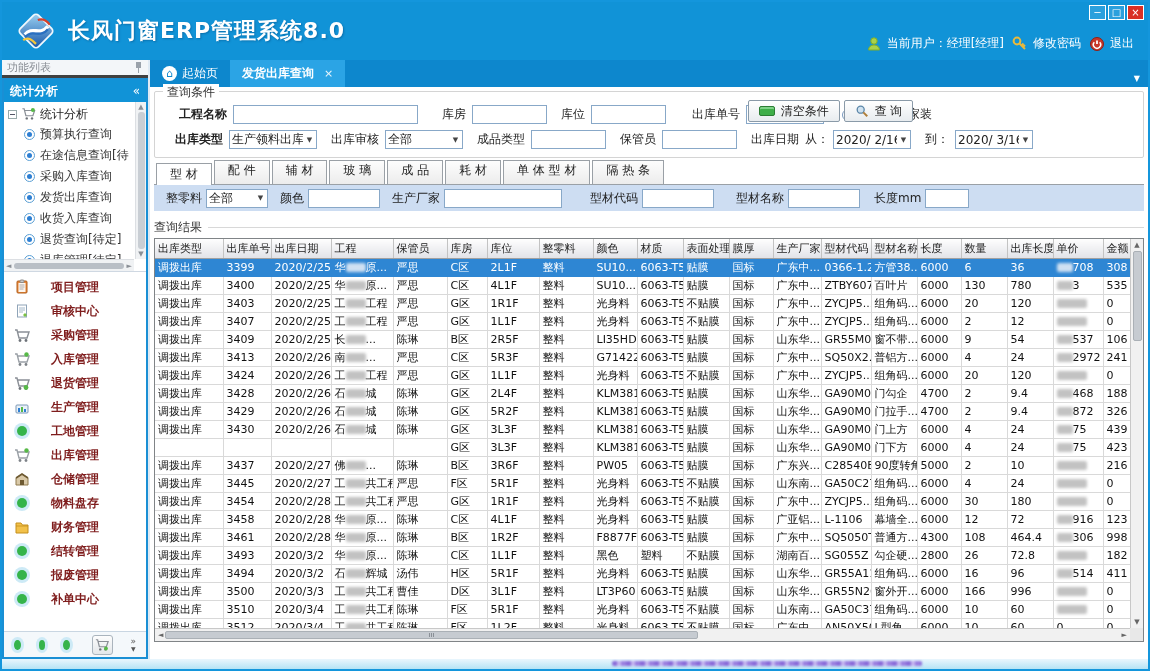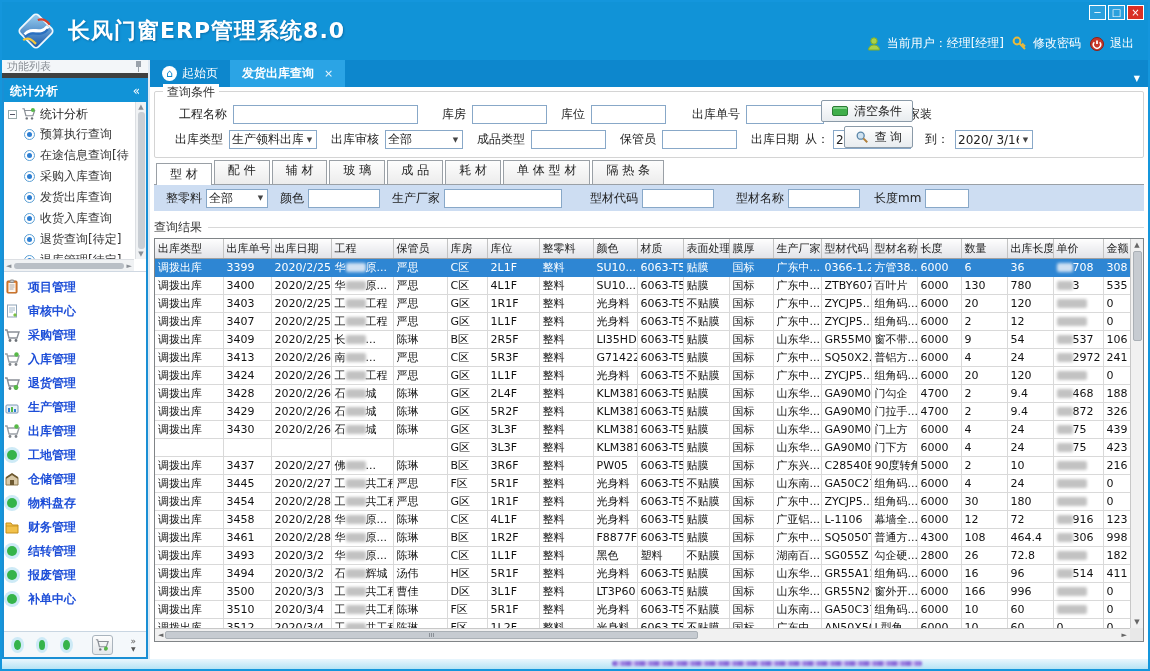--- a/index.html
+++ b/index.html
@@ -17,40 +17,40 @@
   .user-area { position:absolute; right:14px; bottom:8px; display:flex; align-items:center; gap:8px; color:#fff; font-size:12px; }
   .user-area .seg { display:flex; align-items:center; gap:5px; }
   .user-area .seg.click { cursor:pointer; }
   .uicon { width:16px; height:16px; display:inline-block; }
 
   
   .body-row { flex:1; display:flex; min-height:0; background:#dfeaf4; }
 
   
   .sidebar { width:146px; flex:none; display:flex; flex-direction:column; background:#eef4fa; }
-  .func-bar { height:18px; background:#f3f6f9; border-bottom:5px solid #404040; color:#8a8f96; font-size:11px; display:flex; align-items:center; justify-content:space-between; padding:0 5px; flex:none;font-family:Liberation Mono, monospace; }
+  .func-bar { height:18px; background:#f3f6f9; border-bottom:3px solid #404040; color:#8a8f96; font-size:11px; display:flex; align-items:center; justify-content:space-between; padding:0 5px; flex:none;font-family:Liberation Mono, monospace; }
   .pin { width:9px; height:11px; position:relative; cursor:pointer; }
   .pin::before { content:""; position:absolute; left:2px; top:0; width:5px; height:6px; background:#9aa2ab; }
   .pin::after { content:""; position:absolute; left:4px; top:6px; width:1px; height:5px; background:#9aa2ab; }
   .side-frame { flex:1; border:2px solid #1a8fd4; display:flex; flex-direction:column; background:#fff; min-height:0; }
   .group-bar { height:22px; background:#1193d7; color:#fff; font-size:12px; font-weight:bold; display:flex; align-items:center; justify-content:space-between; padding:0 6px; flex:none; }
   .group-bar .collapse { cursor:pointer; font-weight:normal; }
   .tree-wrap { height:170px; flex:none; position:relative; overflow:hidden; border-bottom:1px solid #cfd8e2; padding:2px 12px 12px 4px; }
   .tree-root { display:flex; align-items:center; gap:4px; height:20px; font-size:12px; color:#222; }
   .expander { width:9px; height:9px; border:1px solid #9aa; background:#fff; position:relative; flex:none; }
   .expander::after { content:""; position:absolute; left:1px; top:3px; width:5px; height:1px; background:#556; }
   .tree-item { display:flex; align-items:center; gap:5px; height:21px; font-size:12px; color:#333; padding-left:16px; cursor:pointer; white-space:nowrap; overflow:hidden; }
   .tree-dot-ico { width:11px; height:11px; border-radius:50%; border:1px solid #5a9fd4; background:#fff; position:relative; flex:none; }
   .tree-dot-ico::after { content:""; position:absolute; left:2px; top:2px; width:5px; height:5px; border-radius:50%; background:#2d7fd3; }
   .vscroll-mini { position:absolute; top:0; right:0; bottom:12px; width:11px; background:#f0f2f4; border-left:1px solid #dcdfe3; display:flex; flex-direction:column; align-items:center; justify-content:space-between; font-size:7px; color:#8a8f96; padding:1px 0; }
   .vscroll-mini .thumb { flex:1; width:7px; margin:1px 0; background:#c9ced4; border-radius:3px; }
   .hscroll-mini { position:absolute; left:0; right:12px; bottom:0; height:12px; background:#f0f2f4; border-top:1px solid #dcdfe3; display:flex; align-items:center; justify-content:space-between; font-size:7px; color:#8a8f96; padding:0 2px; }
   .hscroll-mini .thumb { height:6px; flex:1; margin:0 3px; background:#b9bfc6; border-radius:3px; }
   .menu { flex:1; min-height:0; overflow:hidden; background:#fff; padding-top:3px; }
-  .menu-item { height:24px; display:flex; align-items:center; gap:8px; font-size:12px; font-weight:bold; color:#1d4ed8; cursor:pointer; white-space:nowrap; }
+  .menu-item { height:24px; display:flex; align-items:center; gap:21px; padding-left:10px; font-size:12px; font-weight:bold; color:#7f1d1d; cursor:pointer; white-space:nowrap; }
   .mi { width:16px; height:16px; flex:none; display:inline-flex; align-items:center; justify-content:center; }
   .mi-dot { width:10px; height:10px; border-radius:50%; background:#35b44a; box-shadow:0 0 0 3px #cdeaf6; margin:3px; }
   .side-bottom { height:26px; flex:none; border-top:1px solid #c9d6e2; background:#f4f8fb; display:flex; align-items:center; gap:18px; padding:0 10px; }
   .side-bottom .bdot { width:10px; height:10px; border-radius:50%; background:#35b44a; box-shadow:0 0 0 3px #cdeaf6; cursor:pointer; }
   .cart-btn { width:30px; height:20px; border:1px solid #aab4bd; border-radius:3px; background:linear-gradient(#fdfdfd,#e3e7ea); display:flex; align-items:center; justify-content:center; cursor:pointer; margin-left:4px; }
   .more-col { display:flex; flex-direction:column; align-items:center; line-height:8px; font-size:9px; color:#555; margin-left:auto; cursor:pointer; }
 
   
   .main { flex:1; min-width:0; display:flex; flex-direction:column; margin-left:2px; background:#fff; }
   .tabstrip { height:27px; flex:none; background:#0d87cd; display:flex; align-items:stretch; position:relative; }
@@ -60,32 +60,32 @@
   .tab-close { font-weight:normal; font-size:11px; opacity:.9; cursor:pointer; }
   .strip-caret { position:absolute; right:8px; bottom:4px; color:#fff; font-size:8px; cursor:pointer; }
 
   .content { flex:1; min-height:0; display:flex; flex-direction:column; padding:4px 4px 0 4px; background:#fff; }
 
   
   .query-box { border:1px solid #d4d4d4; border-radius:2px; position:relative; padding:10px 6px 5px 6px; flex:none; }
   .query-legend { position:absolute; top:-8px; left:8px; background:#fff; padding:0 4px; font-size:12px; color:#333; }
   .qrow { display:flex; align-items:center; height:25px; font-size:12px; color:#222; }
   .qrow .lbl { margin:0 6px 0 14px; white-space:nowrap; }
-  .qrow .lbl.first { margin-left:18px; }
+  .qrow .lbl.first { margin-left:18px;font-weight:bold; }
   input.txt { height:19px; border:1px solid #88a8c8; background:#fff; font-size:12px; padding:0 3px; font-family:inherit; }
   .combo { height:19px; border:1px solid #88a8c8; background:#fff; font-size:12px; display:flex; align-items:center; cursor:pointer; overflow:hidden; white-space:nowrap; }
   .combo .cv { flex:1; overflow:hidden; padding:0 2px; }
   .combo .ca { flex:none; width:13px; text-align:center; font-size:7px; color:#444; }
   .radio-grp { display:flex; align-items:center; gap:4px; margin-left:18px; }
   .radio { width:12px; height:12px; border-radius:50%; border:1px solid #7a9ac0; background:#fff; display:inline-block; cursor:pointer; }
   .radio.on { position:relative; }
   .radio.on::after { content:""; position:absolute; left:2px; top:2px; width:6px; height:6px; border-radius:50%; background:#2d7fd3; }
   .btn { height:22px; border:1px solid #8a9aa8; border-radius:2px; background:linear-gradient(#ffffff,#e8ecef); display:inline-flex; align-items:center; gap:6px; padding:0 10px; font-size:12px; color:#222; cursor:pointer; }
   .ico-clear { width:16px; height:10px; background:#3fae49; border:1px solid #2c7d34; border-radius:2px; box-shadow:inset 0 2px 0 #7ed287; }
-  .btn-col { margin-left:16px; display:flex; flex-direction:column; gap:4px; align-items:flex-end; }
+  .btn-col { margin-left:16px; display:flex; flex-direction:row; gap:4px; align-items:center; }
 
   
   .mat-tabs { margin-top:5px; display:flex; align-items:flex-end; border-bottom:1px solid #9aa0a6; height:22px; flex:none; padding-left:2px; }
   .mtab { height:24px; line-height:19px; padding:0 13px; border:1px solid #9aa0a6; border-bottom:none; background:linear-gradient(#fdfdfd,#ececec); font-size:12px; color:#222; margin-right:2px; cursor:pointer; white-space:nowrap; }
   .mtab.active { height:22px; background:#fff; position:relative; top:1px; line-height:21px; }
 
   
   .filter-bar { height:26px; flex:none; background:#cdddf2; display:flex; align-items:center; font-size:12px; color:#222; padding:0 4px; }
   .filter-bar .lbl { margin:0 4px 0 12px; white-space:nowrap; }
 
@@ -291,34 +291,34 @@
                   <rect x="2" y="6" width="12" height="8" rx="1" fill="#e9f1f8" stroke="#7d99b5"></rect>
                   <rect x="4" y="9" width="2" height="4" fill="#2d7fd3"></rect>
                   <rect x="7" y="8" width="2" height="5" fill="#57b947"></rect>
                   <rect x="10" y="10" width="2" height="3" fill="#2d7fd3"></rect>
                 </svg>
               </span>
               <span>生产管理</span>
             </div>
             <div class="menu-item">
               <span class="mi">
+                <span class="mi-dot"></span>
+              </span>
+              <span>工地管理</span>
+            </div>
+            <div class="menu-item">
+              <span class="mi">
                 <svg viewBox="0 0 16 16" width="16" height="16">
                   <path d="M1 3h2l2 8h8l2-6H4" fill="none" stroke="#9aa0a6" stroke-width="1.4"></path>
                   <circle cx="6" cy="13.5" r="1.4" fill="#7d8288"></circle>
                   <circle cx="12" cy="13.5" r="1.4" fill="#7d8288"></circle>
                   <circle cx="12.5" cy="3.5" r="2.2" fill="#57b947"></circle>
                 </svg>
               </span>
               <span>出库管理</span>
-            </div>
-            <div class="menu-item">
-              <span class="mi">
-                <span class="mi-dot"></span>
-              </span>
-              <span>工地管理</span>
             </div>
             <div class="menu-item">
               <span class="mi">
                 <svg viewBox="0 0 16 16" width="16" height="16">
                   <path d="M2 7l6-4 6 4v7H2z" fill="#d9c9a8" stroke="#8f7b4f"></path>
                   <path d="M2 7l6-4 6 4" fill="none" stroke="#6e5a32" stroke-width="1.6"></path>
                   <rect x="6" y="9" width="4" height="5" fill="#6e5a32"></rect>
                 </svg>
               </span>
               <span>仓储管理</span>

